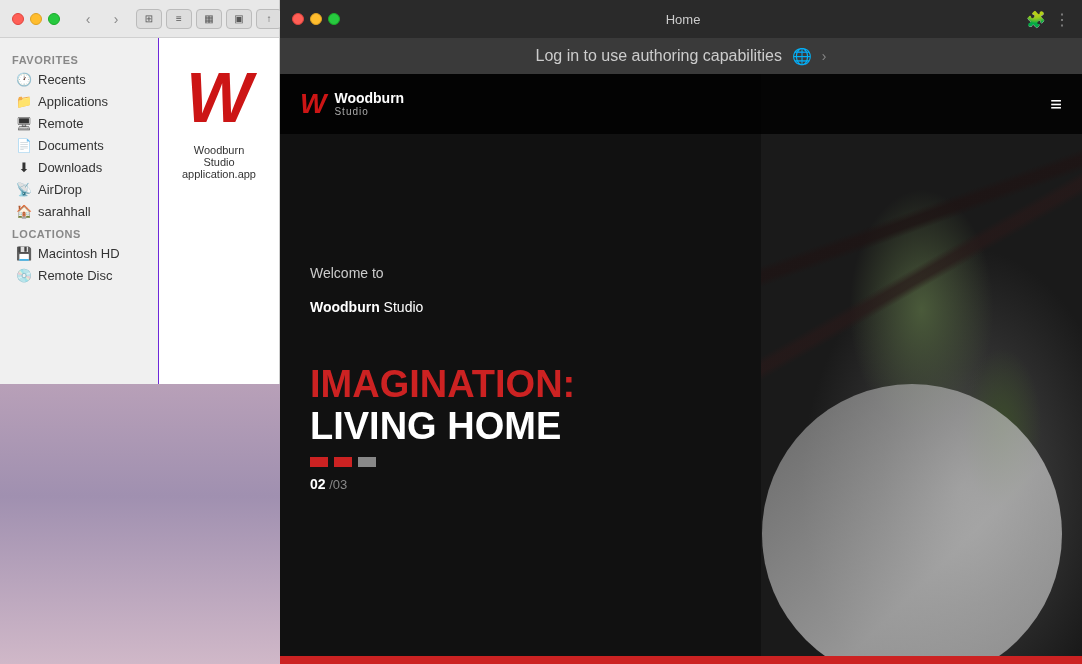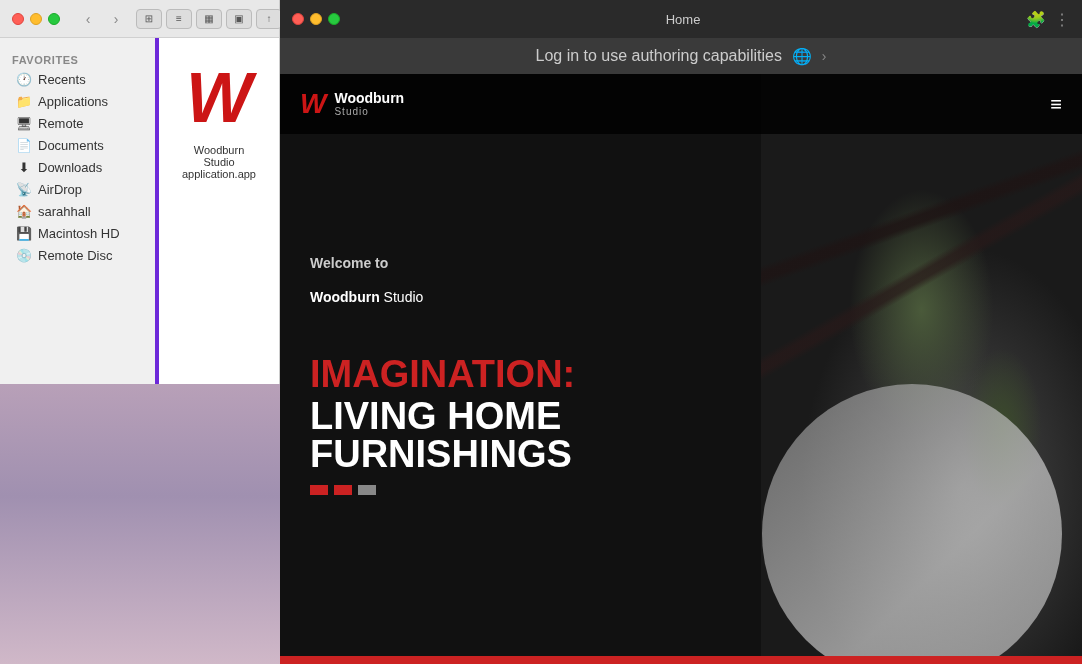--- a/index.html
+++ b/index.html
@@ -88,21 +88,21 @@
       display: flex;
       flex: 1;
       overflow: hidden;
     }
 
     
     .sidebar {
       width: 160px;
       background: #f0f0f0;
       padding: 10px 0;
-      border-right: 4px solid #6d28d9;
+      border-right: 1px solid #6d28d9;
       overflow-y: auto;
     }
 
     .sidebar-section-header {
       font-size: 11px;
       font-weight: 600;
       color: #888;
       text-transform: uppercase;
       letter-spacing: 0.05em;
       padding: 6px 12px 2px 12px;
@@ -388,21 +388,21 @@
       z-index: 5;
       display: flex;
       flex-direction: column;
       justify-content: center;
       padding: 80px 30px 60px 30px;
     }
 
     .welcome-text {
       color: #ccc;
       font-size: 14px;
-      font-weight: 700;
+      font-weight: 400;
       margin-bottom: 18px;
     }
 
     .welcome-studio {
       color: #fff;
       font-size: 14px;
       margin-bottom: 10px;
     }
     .welcome-studio strong {
       font-weight: 700;
@@ -522,20 +522,21 @@
       </div>
       <div class="sidebar-item">
         <span class="sidebar-icon">📡</span>
         <span>AirDrop</span>
       </div>
       <div class="sidebar-item">
         <span class="sidebar-icon">🏠</span>
         <span>sarahhall</span>
       </div>
 
+      <div class="sidebar-section-header">Locations</div>
       <div class="sidebar-item">
         <span class="sidebar-icon">💾</span>
         <span>Macintosh HD</span>
       </div>
       <div class="sidebar-item">
         <span class="sidebar-icon">💿</span>
         <span>Remote Disc</span>
       </div>
     </div>
 
@@ -600,25 +601,27 @@
       </div>
 
       <div class="hero-content">
         <p class="welcome-text">Welcome to</p>
         <p class="welcome-studio">
           <strong>Woodburn</strong><span> Studio</span>
         </p>
         <div class="hero-headline-red">IMAGINATION:</div>
         <div class="hero-headline-white">
           <span>LIVING HOME</span><br>
-          <span>FURNISHINGS</span>
         </div>
         <div class="slide-indicators">
           <div class="slide-dot active"></div>
           <div class="slide-dot active"></div>
           <div class="slide-dot"></div>
         </div>
+        <div>
+          <span class="slide-counter">02</span><span class="slide-counter-total"> /</span><span class="slide-counter-total">03</span>
+        </div>
       </div>
     </div>
 
     <div class="red-bottom-bar"></div>
   </div>
 </div>
 
 </body></html>

